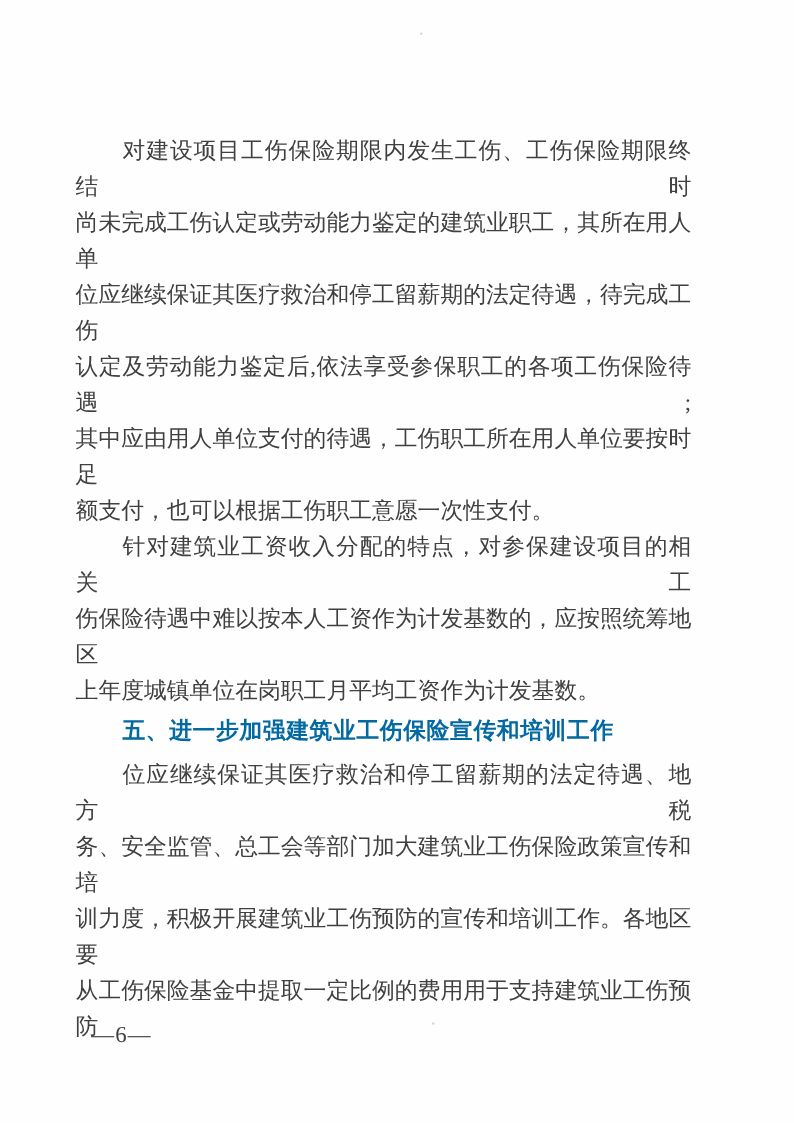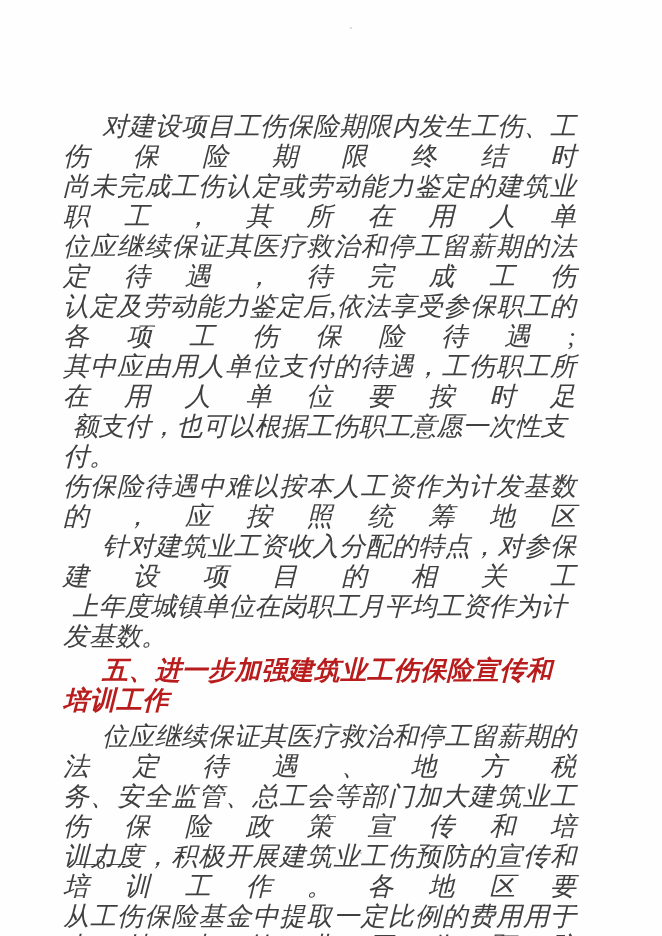--- a/index.html
+++ b/index.html
@@ -17,34 +17,33 @@
   }
   .content {
     position: absolute;
     left: 63px; top: 112px;
     width: 513px;
   }
   .block { margin: 0; }
   .block.para-gap { margin-top: 7px; }
   .block.heading { margin-top: 3px; margin-bottom: 2px; }
   .line {
-    font-size: 26px;
+    font-size: 19px;
     line-height: 30px;
     text-align: justify;
     text-align-last: justify;
     text-justify: inter-character;
     color: #404040;
-    font-style: italic;
   }
   .line.indent { text-indent: 39px; }
   .line.no-justify { text-align: center; text-align-last: left; }
   .block.heading .line {
     font-family: "Liberation Sans", sans-serif;
     font-weight: 700;
-    color: #b91c1c;
+    color: #0369a1;
     text-align: left;
     text-align-last: left;
     letter-spacing: 0.5px;
   }
   .footer {
     position: absolute;
     left: 76px; top: 848px;
     font-size: 19px;
     line-height: 30px;
     letter-spacing: 1px;
@@ -67,22 +66,22 @@
   <div class="content" id="doc-content">
       <div class="block paragraph">
         <div class="line indent">对建设项目工伤保险期限内发生工伤、工伤保险期限终结时</div>
         <div class="line">尚未完成工伤认定或劳动能力鉴定的建筑业职工，其所在用人单</div>
         <div class="line">位应继续保证其医疗救治和停工留薪期的法定待遇，待完成工伤</div>
         <div class="line">认定及劳动能力鉴定后,依法享受参保职工的各项工伤保险待遇;</div>
         <div class="line">其中应由用人单位支付的待遇，工伤职工所在用人单位要按时足</div>
         <div class="line no-justify">额支付，也可以根据工伤职工意愿一次性支付。</div>
       </div>
       <div class="block paragraph">
+        <div class="line indent">针对建筑业工资收入分配的特点，对参保建设项目的相关工</div>
         <div class="line">伤保险待遇中难以按本人工资作为计发基数的，应按照统筹地区</div>
-        <div class="line indent">针对建筑业工资收入分配的特点，对参保建设项目的相关工</div>
         <div class="line no-justify">上年度城镇单位在岗职工月平均工资作为计发基数。</div>
       </div>
       <div class="block heading">
         <div class="line indent no-justify">五、进一步加强建筑业工伤保险宣传和培训工作</div>
       </div>
       <div class="block paragraph para-gap">
         <div class="line indent">位应继续保证其医疗救治和停工留薪期的法定待遇、地方税</div>
         <div class="line">务、安全监管、总工会等部门加大建筑业工伤保险政策宣传和培</div>
         <div class="line">训力度，积极开展建筑业工伤预防的宣传和培训工作。各地区要</div>
         <div class="line">从工伤保险基金中提取一定比例的费用用于支持建筑业工伤预防</div>

